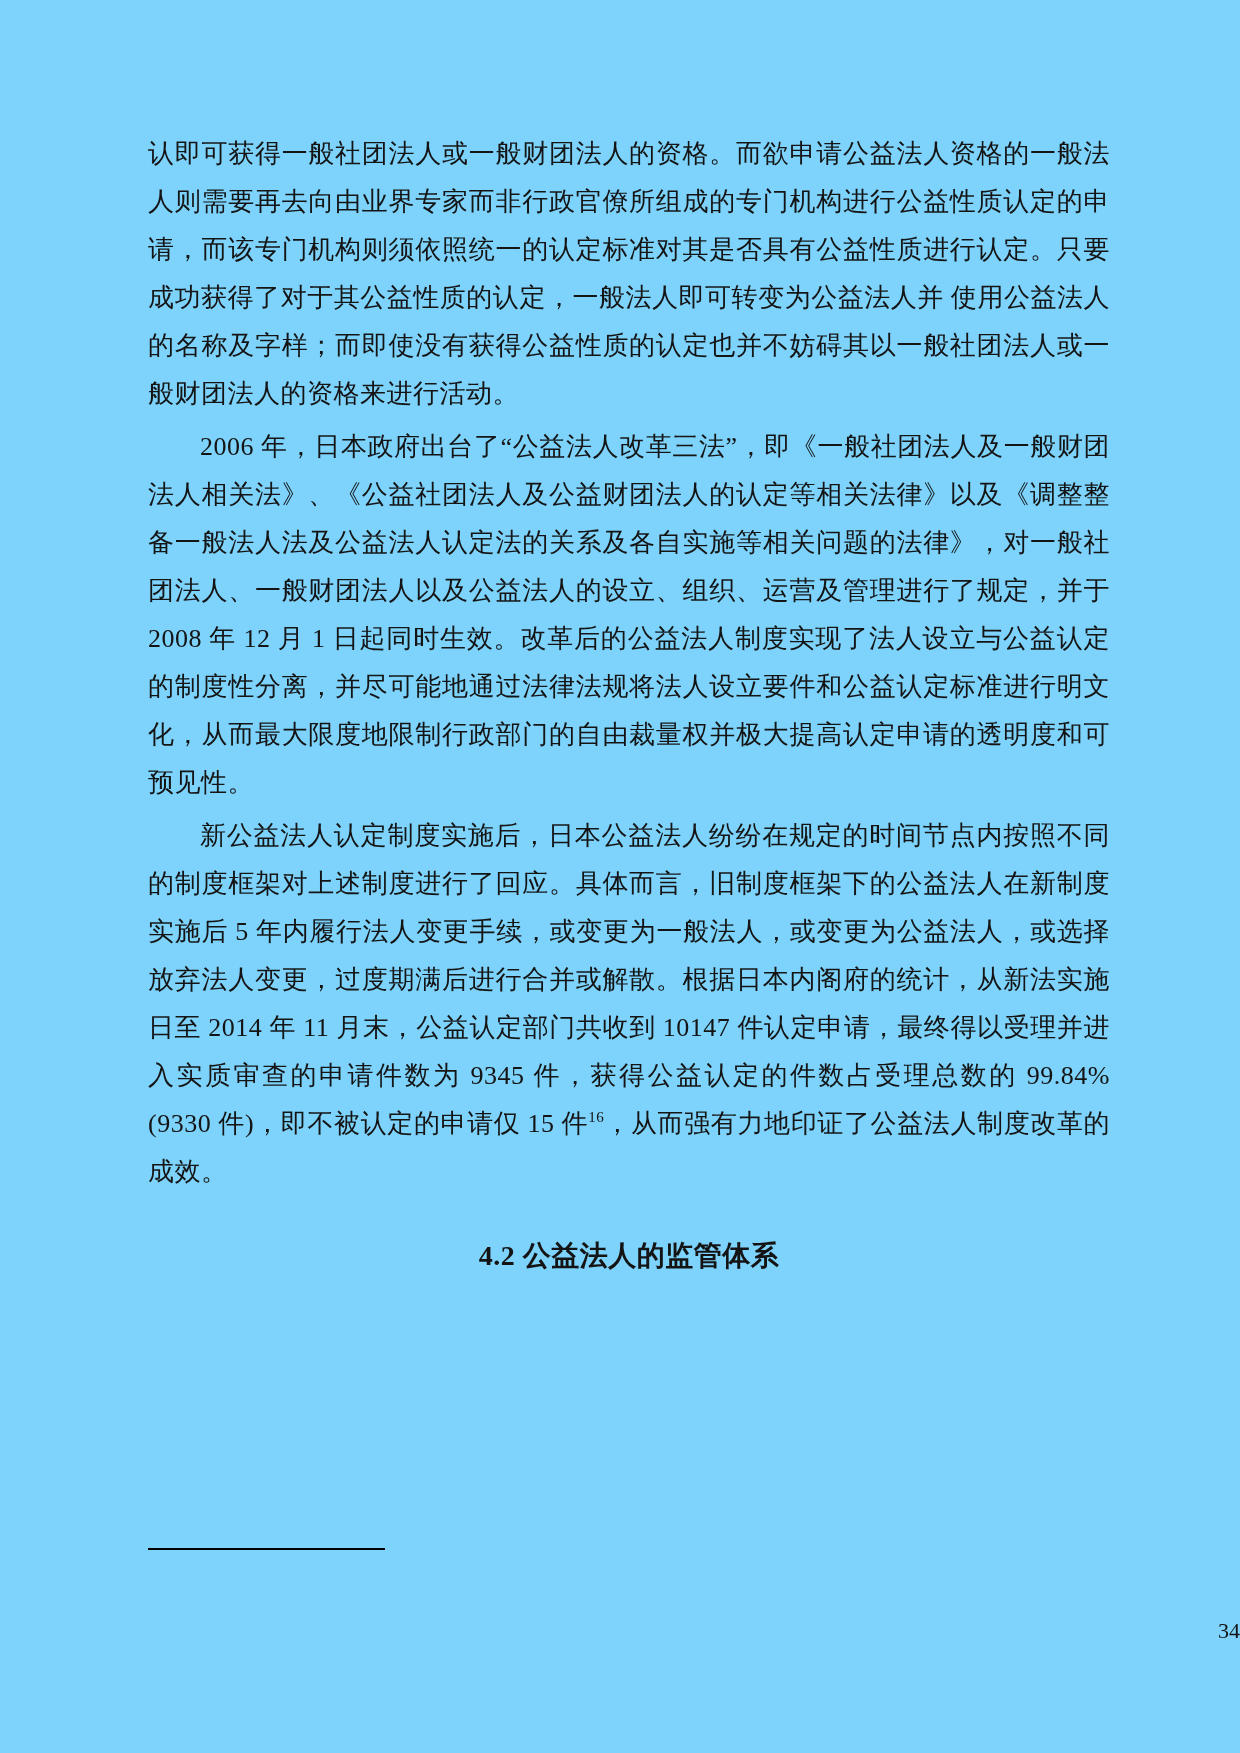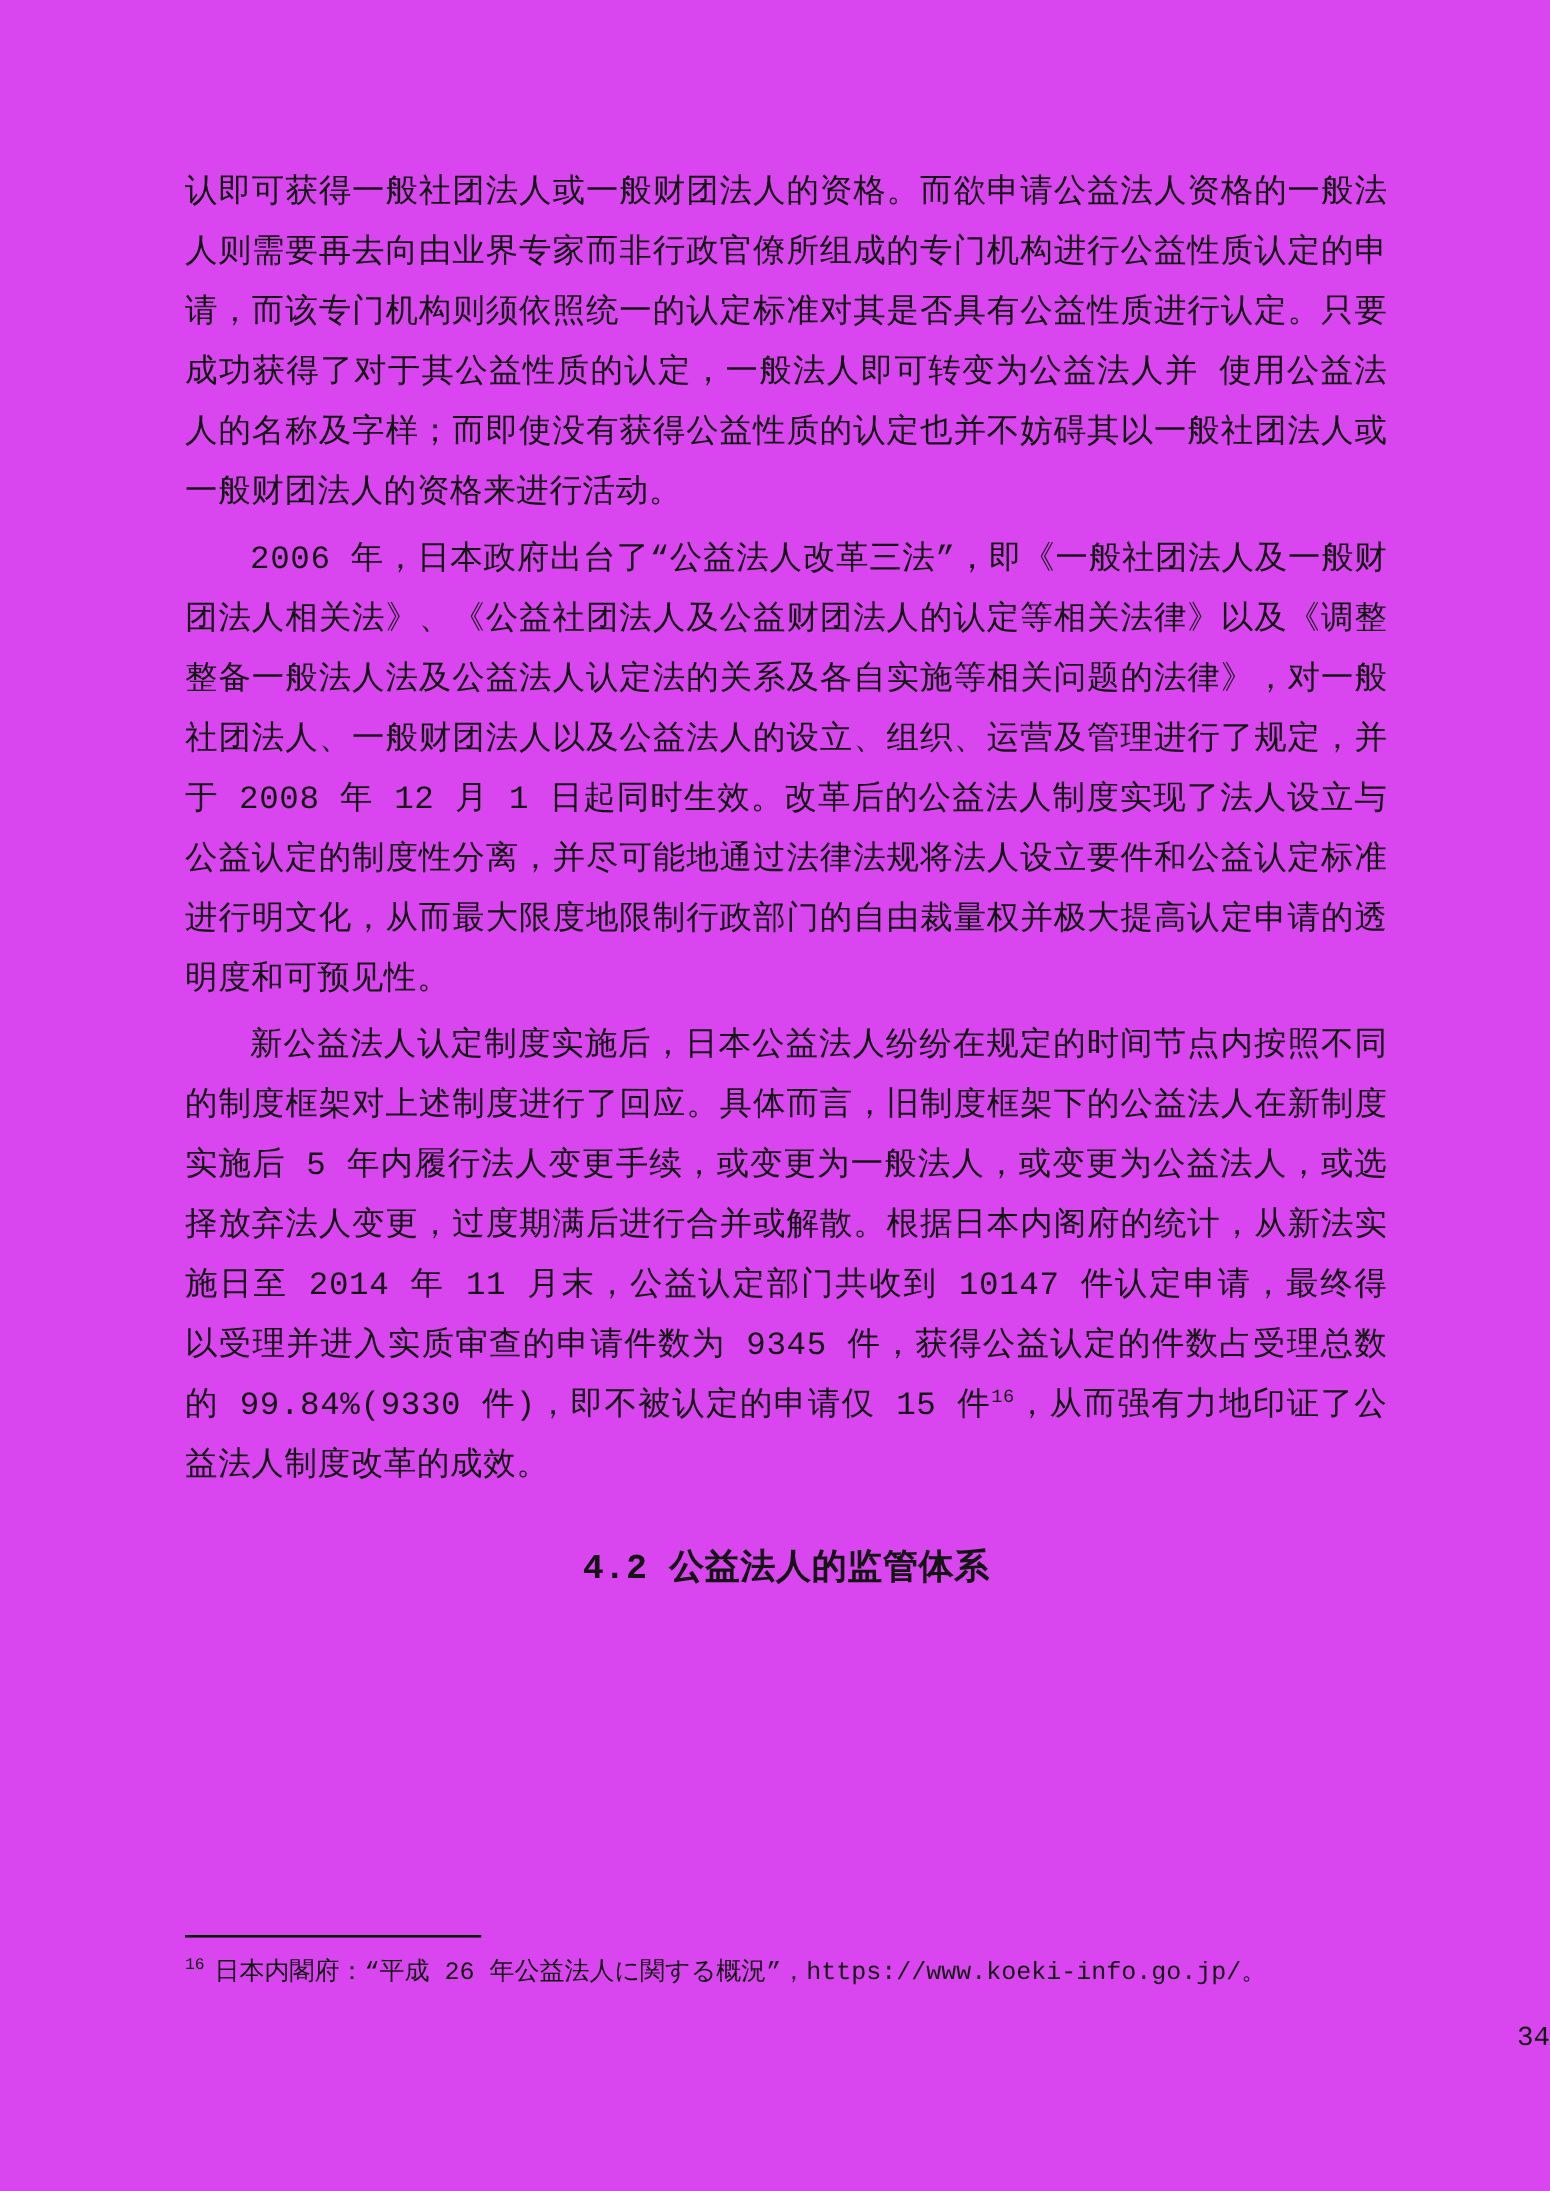--- a/index.html
+++ b/index.html
@@ -4,23 +4,23 @@
 <style>
   html, body {
     margin: 0;
     padding: 0;
     background: #ffffff;
   }
   .page {
     position: relative;
     width: 1240px;
     height: 1753px;
-    background: #d946ef;
+    background: #7dd3fc;
     color: #141414;
-    font-family: Liberation Mono, monospace;
+    font-family: Liberation Serif, serif;
     overflow: hidden;
   }
   .content {
     position: absolute;
     left: 148px;
     right: 130px;
     top: 130px;
   }
   .para {
     margin: 5px 0 0 0;
@@ -97,18 +97,17 @@
 
     <p class="para"><span>新公益法人认定制度实施后，日本公益法人纷纷在规定的时间节点内按照不同的制度框架对上述制度进行了回应。具体而言，旧制度框架下的公益法人在新制度实施后 5 年内履行法人变更手续，或变更为一般法人，或变更为公益法人，或选择放弃法人变更，过度期满后进行合并或解散。根据日本内阁府的统计，从新法实施日至 2014 年 11 月末，公益认定部门共收到 10147 件认定申请，最终得以受理并进入实质审查的申请件数为 9345 件，获得公益认定的件数占受理总数的 99.84%(9330 件)，即不被认定的申请仅 15 件</span><sup class="fnref">16</sup><span>，从而强有力地印证了公益法人制度改革的成效。</span></p>
 
     <h2 class="heading">4.2 公益法人的监管体系</h2>
 
 
   </div>
 
   <div class="footnote-area">
     <div class="footnote-rule"></div>
-    <p class="footnote-line"><sup class="fnmark">16</sup><span>日本内閣府：“平成 26 年公益法人に関する概況”，https://www.koeki-info.go.jp/。</span></p>
   </div>
 
   <div class="page-number">34</div>
 
 </div>
 
 </body></html>

